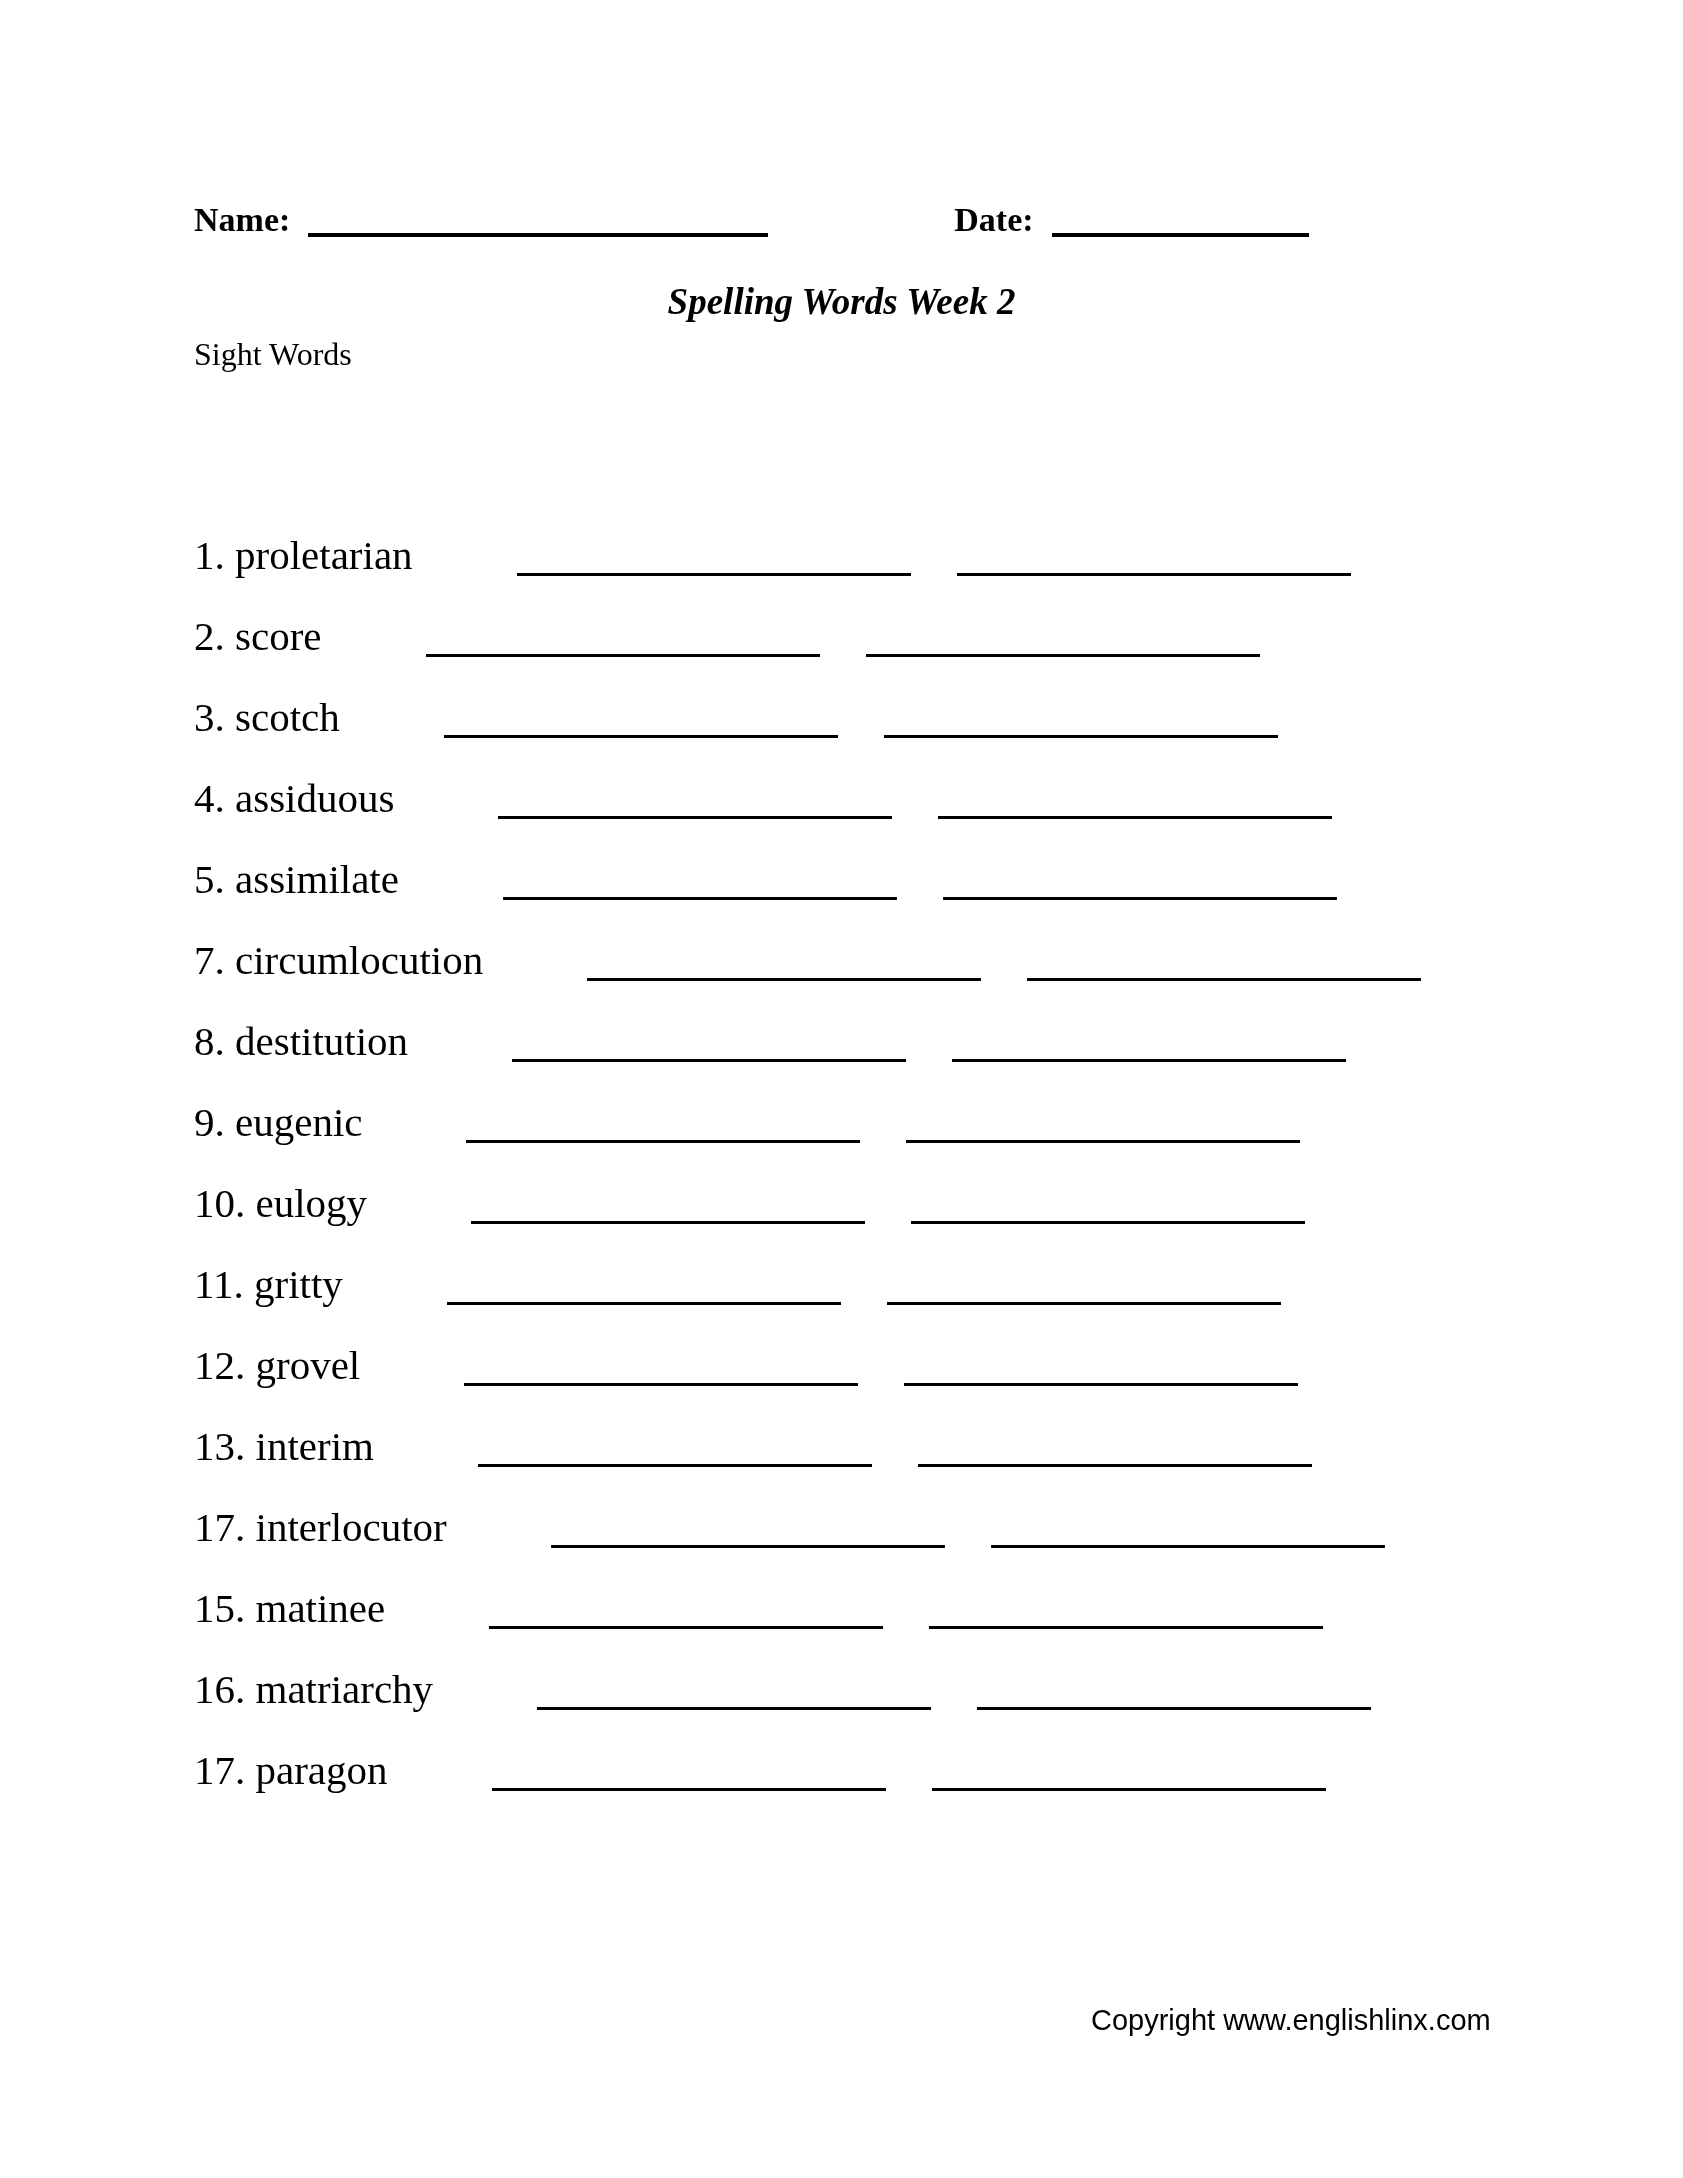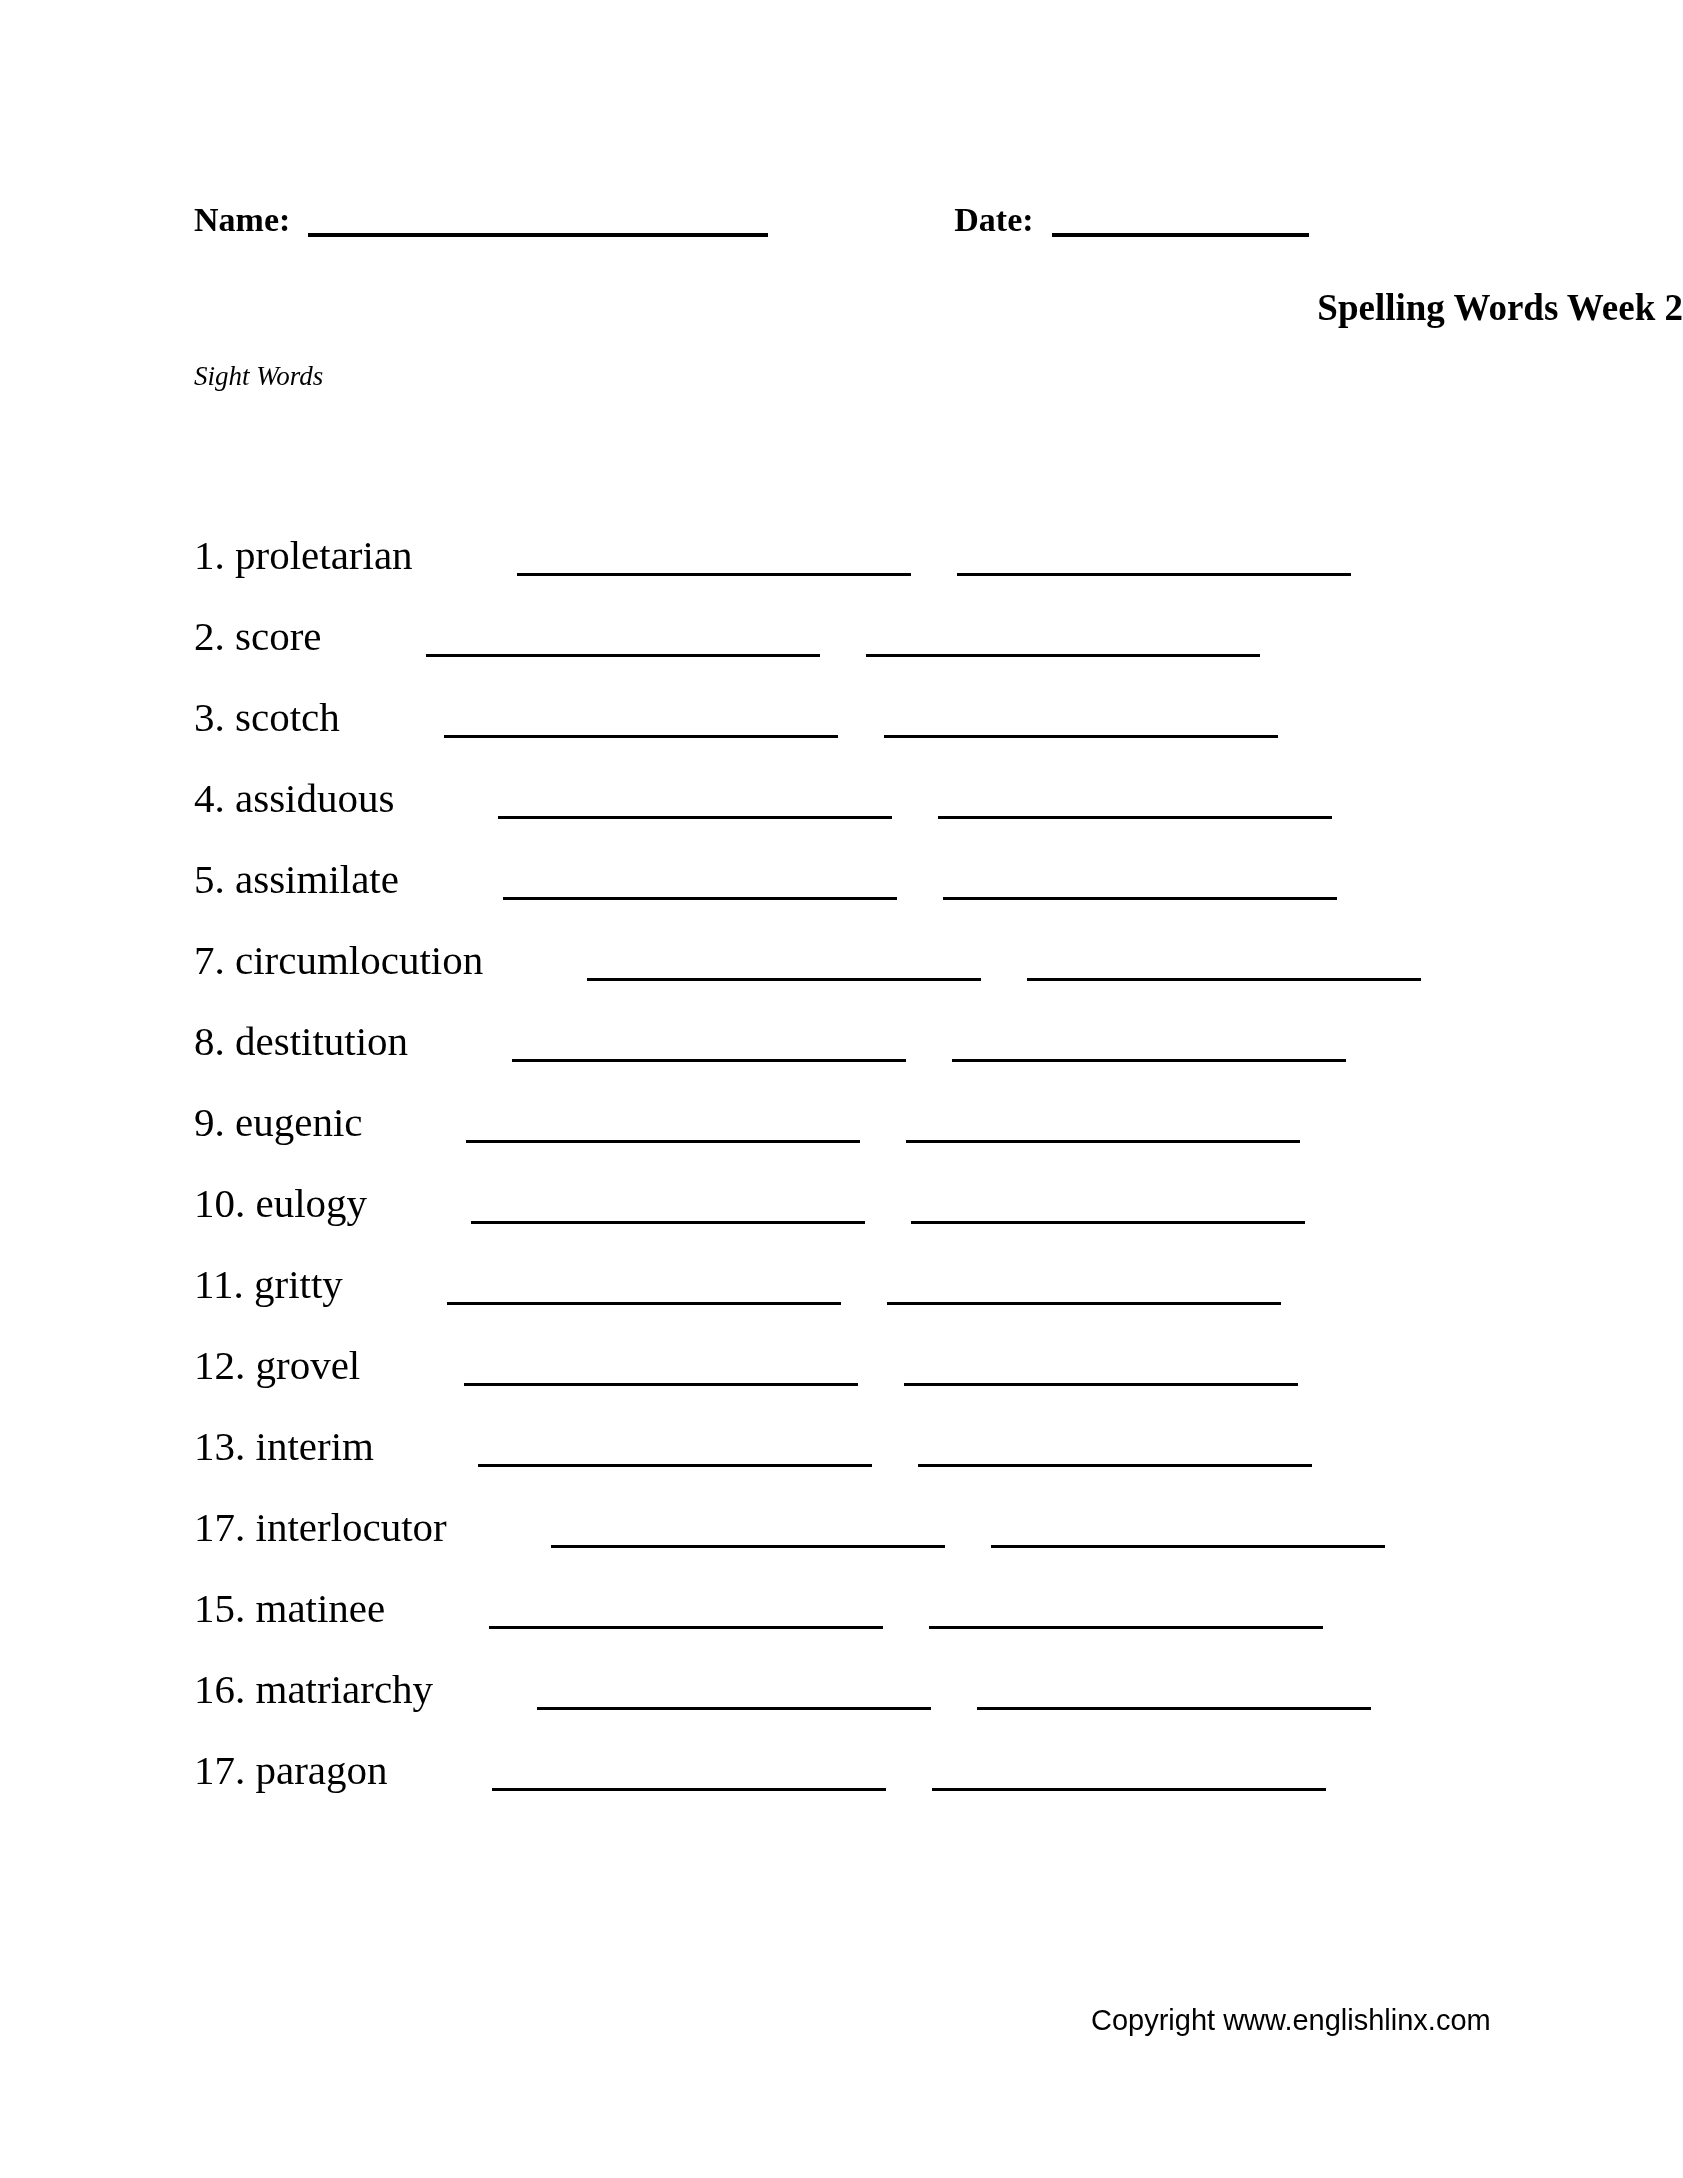--- a/index.html
+++ b/index.html
@@ -40,35 +40,35 @@
     margin-left: 186px;
   }
   .date-line {
     width: 257px;
     margin-left: 18px;
   }
 
   
   .title {
     position: absolute;
-    top: 286px;
+    top: 280px;
     left: 0;
     width: 100%;
-    text-align: right;
+    text-align: center;
     font-size: 37px;
     font-weight: bold;
+    font-style: italic;
   }
 
   
   .subtitle {
     position: absolute;
-    top: 361px;
+    top: 336px;
     left: 194px;
-    font-size: 27px;
-    font-style: italic;
+    font-size: 32px;
   }
 
   
   .directions {
     position: absolute;
     top: 440px;
     left: 194px;
     font-size: 33px;
   }
 

